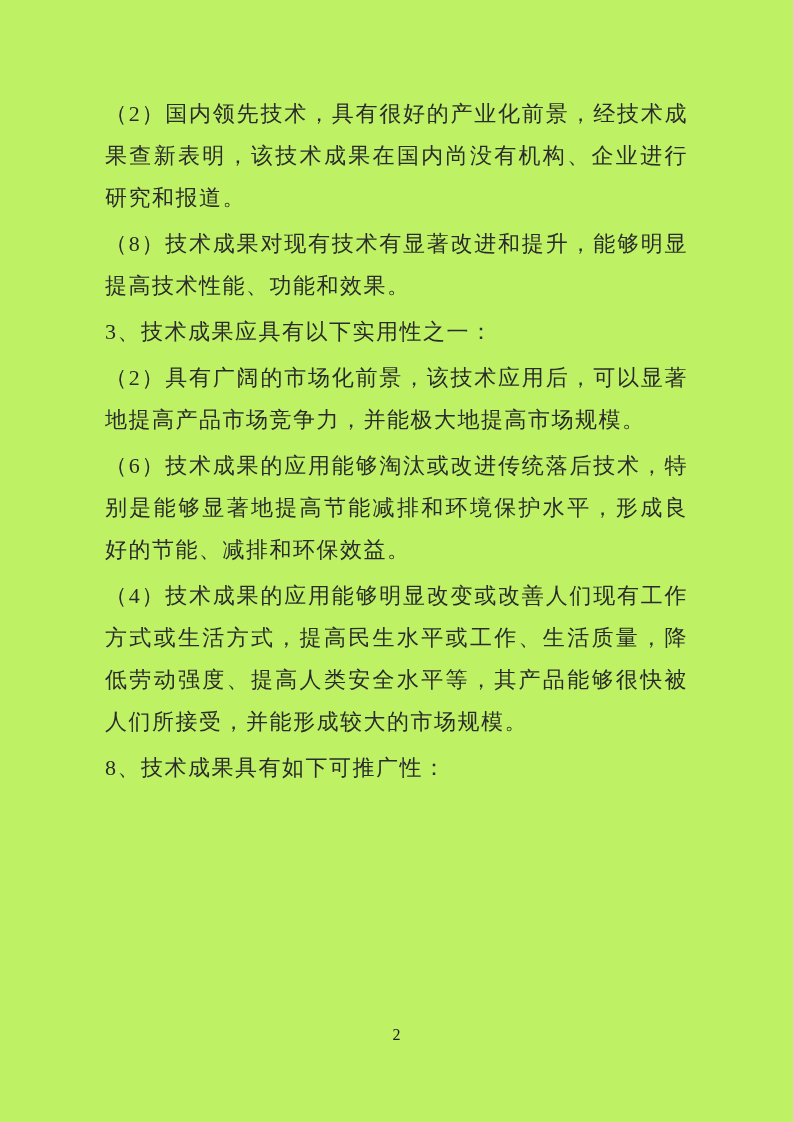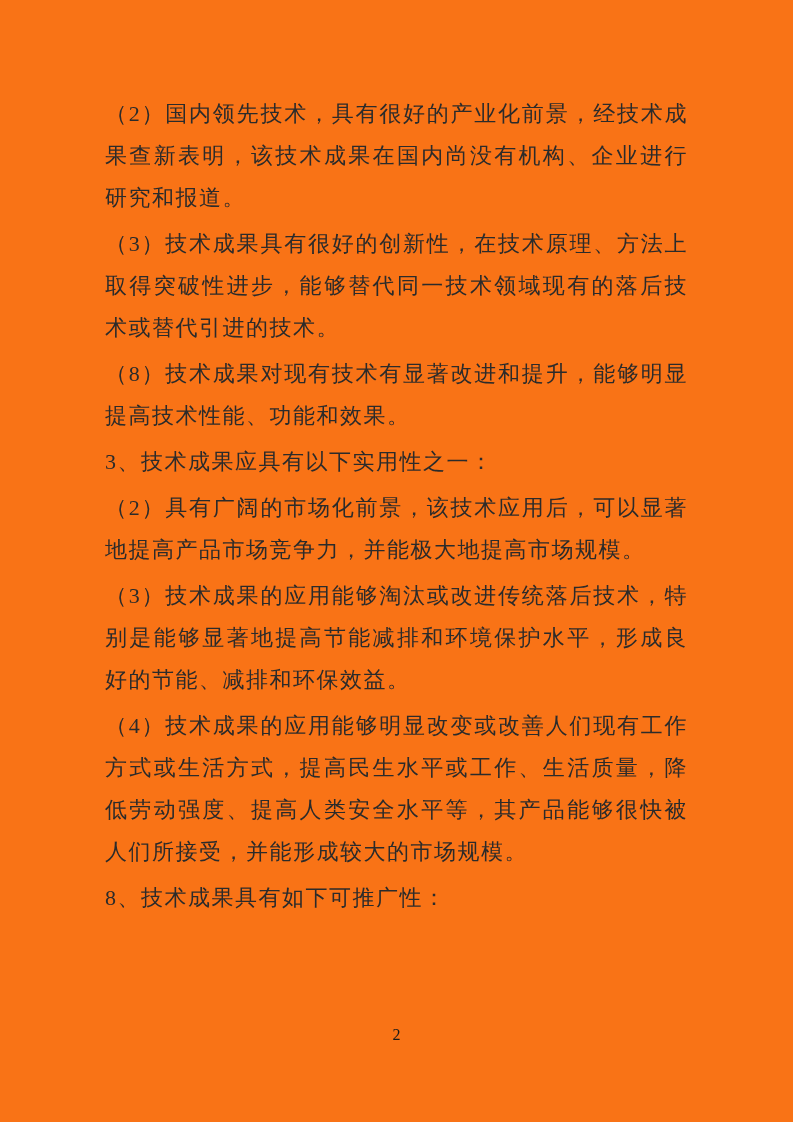--- a/index.html
+++ b/index.html
@@ -5,21 +5,21 @@
   * { margin: 0; padding: 0; box-sizing: border-box; }
   html, body {
     background: #ffffff;
     font-family: "Liberation Serif", "DejaVu Serif", serif;
   }
   .page {
     position: relative;
     width: 793px;
     height: 1122px;
     margin: 0 auto;
-    background: #f97316;
+    background: #bef264;
     overflow: hidden;
   }
   .content {
     position: absolute;
     top: 93px;
     left: 105px;
     right: 105px;
   }
   .para {
     font-size: 22px;
@@ -43,24 +43,23 @@
     color: #1a1a1a;
     font-family: "Liberation Serif", "DejaVu Serif", serif;
   }
 </style>
 </head>
 <body>
 
 <div class="page">
   <div class="content">
     <p class="para">（2）国内领先技术，具有很好的产业化前景，经技术成果查新表明，该技术成果在国内尚没有机构、企业进行研究和报道。</p>
-    <p class="para">（3）技术成果具有很好的创新性，在技术原理、方法上取得突破性进步，能够替代同一技术领域现有的落后技术或替代引进的技术。</p>
     <p class="para">（8）技术成果对现有技术有显著改进和提升，能够明显提高技术性能、功能和效果。</p>
     <p class="para">3、技术成果应具有以下实用性之一：</p>
     <p class="para">（2）具有广阔的市场化前景，该技术应用后，可以显著地提高产品市场竞争力，并能极大地提高市场规模。</p>
-    <p class="para">（3）技术成果的应用能够淘汰或改进传统落后技术，特别是能够显著地提高节能减排和环境保护水平，形成良好的节能、减排和环保效益。</p>
+    <p class="para">（6）技术成果的应用能够淘汰或改进传统落后技术，特别是能够显著地提高节能减排和环境保护水平，形成良好的节能、减排和环保效益。</p>
     <p class="para">（4）技术成果的应用能够明显改变或改善人们现有工作方式或生活方式，提高民生水平或工作、生活质量，降低劳动强度、提高人类安全水平等，其产品能够很快被人们所接受，并能形成较大的市场规模。</p>
     <p class="para">8、技术成果具有如下可推广性：</p>
   </div>
   <div class="footer">
     <span class="pagenum">2</span>
   </div>
 </div>
 
 </body></html>

